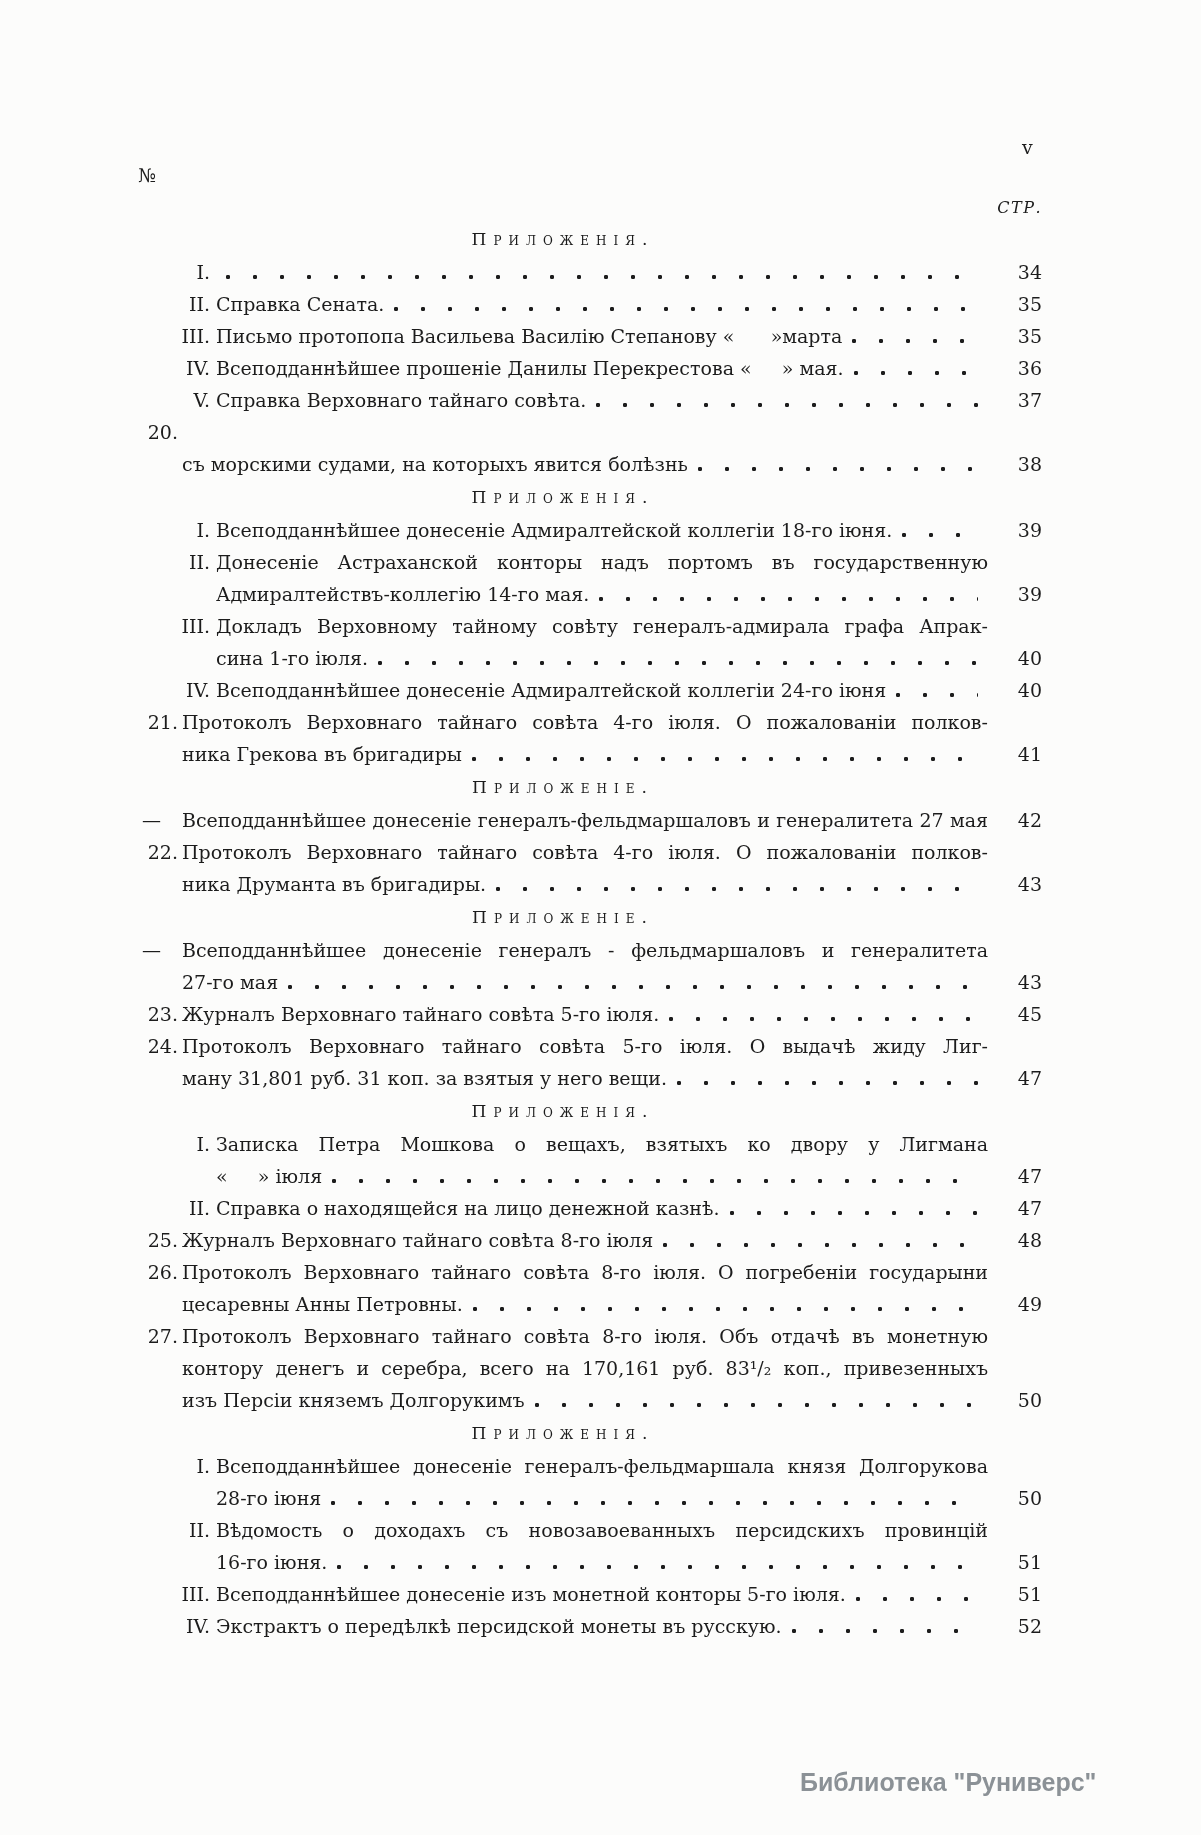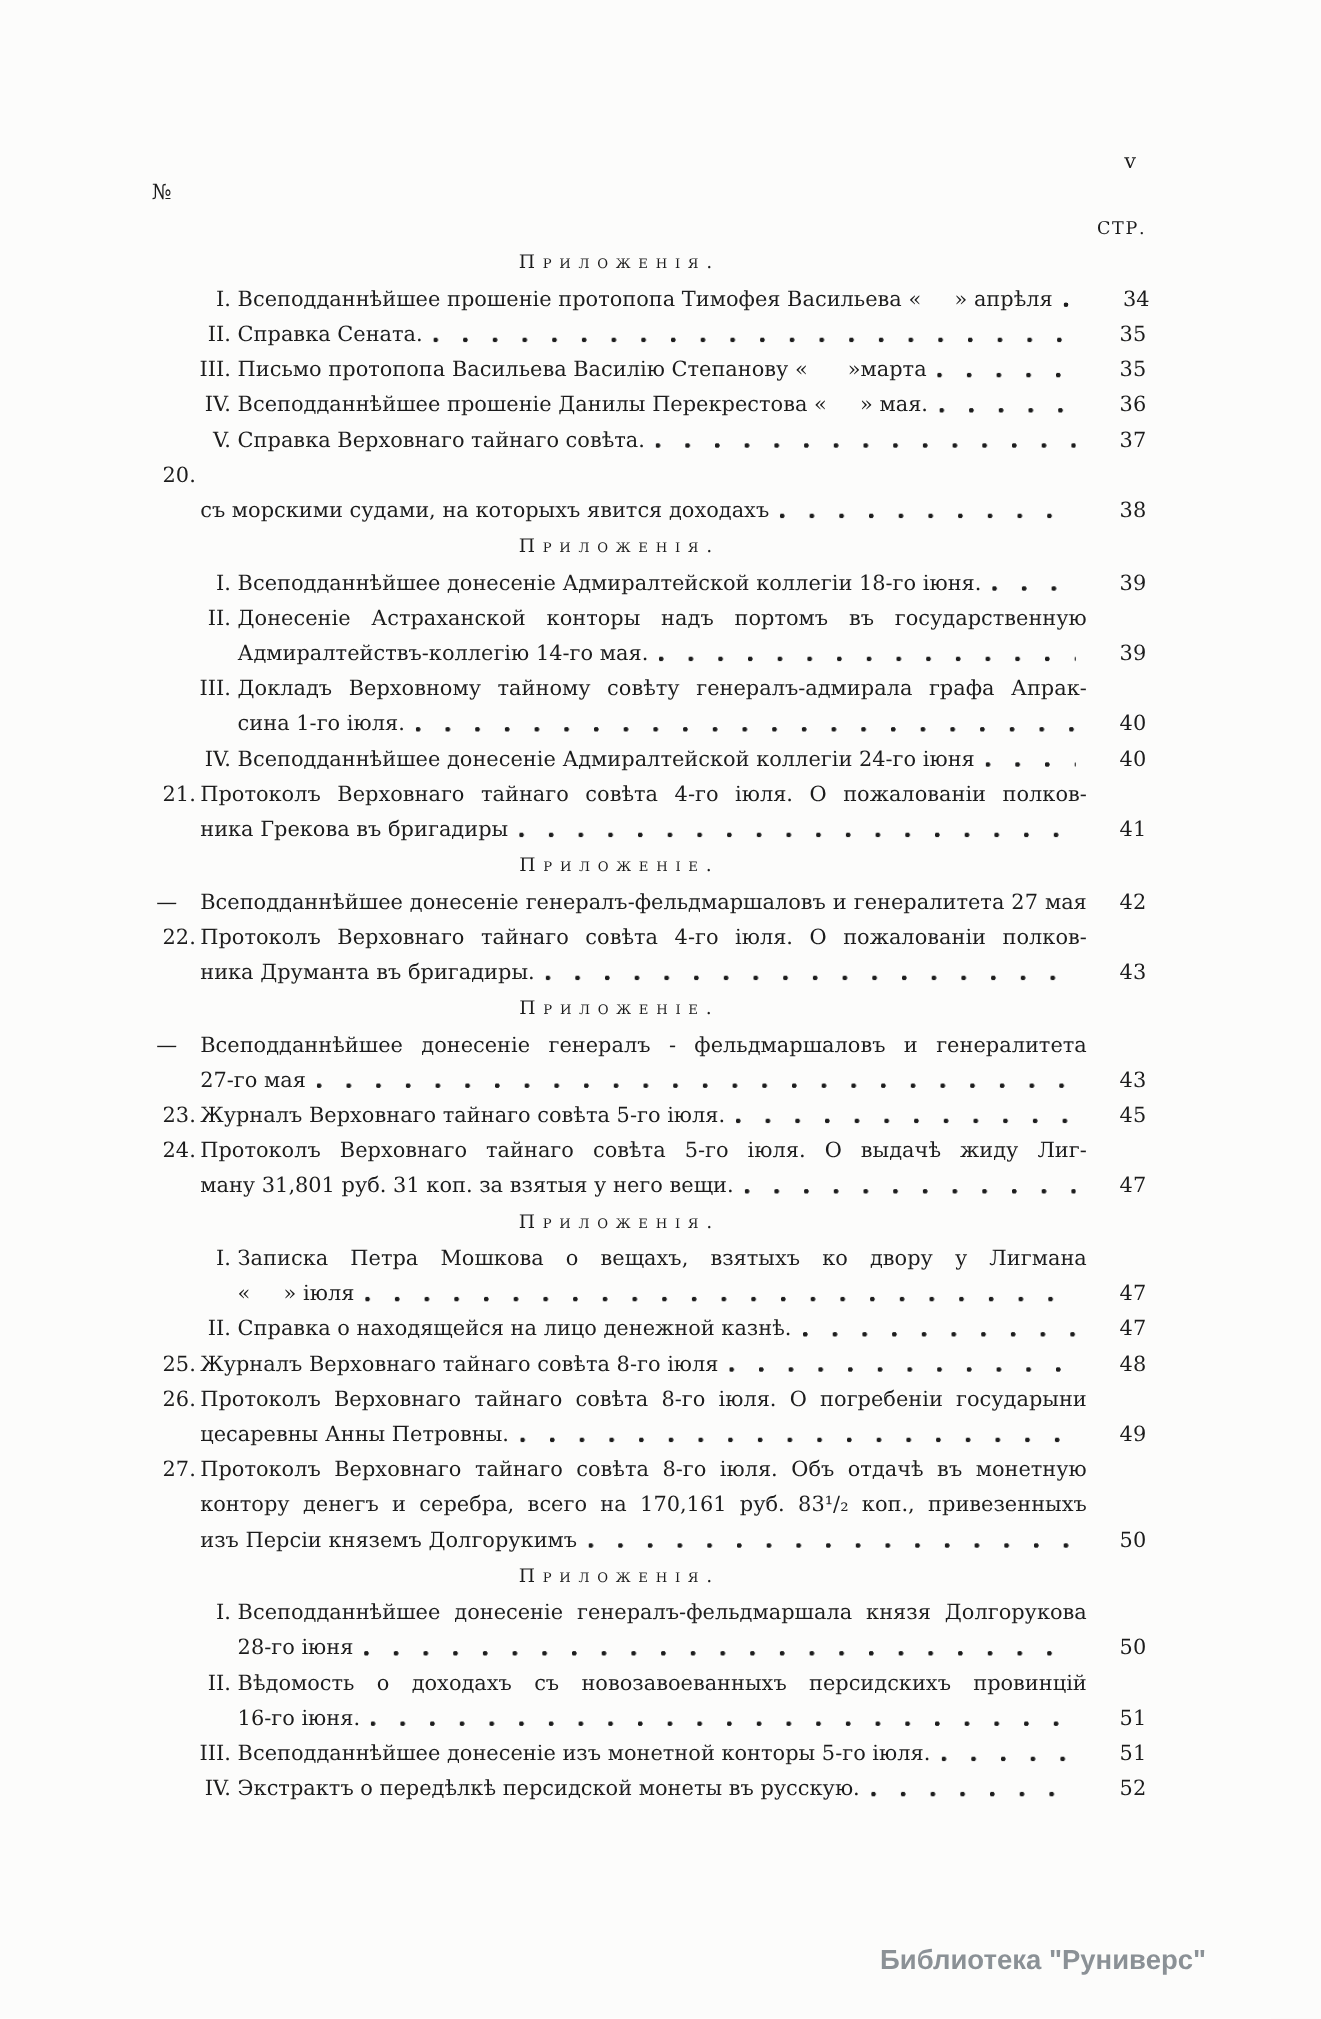--- a/index.html
+++ b/index.html
@@ -7,21 +7,21 @@
     position:relative;
     width:1201px;height:1835px;
     background:#fcfcfb;
     font-family:"DejaVu Serif","Liberation Serif",serif;
     color:#1c1c1c;
     overflow:hidden;
   }
   #folio{position:absolute;left:1022px;top:136px;font-size:19px;}
   #numhdr{position:absolute;left:138px;top:164px;font-size:19px;}
   #pagehdr{position:absolute;left:960px;top:198px;width:82px;text-align:right;
-           font-size:16px;letter-spacing:1.5px;}
+           font-size:16px;letter-spacing:1.5px;font-style:italic;}
   #toc{position:absolute;left:140px;top:222px;width:902px;}
   .heading{
     text-align:center;padding-right:56px;
     font-size:17px;line-height:24px;margin:5px 0;
     font-variant:small-caps;letter-spacing:7px;white-space:nowrap;
   }
   .row{display:flex;align-items:center;line-height:32px;font-size:19px;}
   .row .num{flex:0 0 76px;text-align:right;padding-right:6px;box-sizing:border-box;}
   .row.arabic .num,.row.dash .num{flex:0 0 42px;padding-right:4px;}
   .row.dash .num{text-align:left;padding-left:2px;}
@@ -44,21 +44,20 @@
 <body>
 
 <div class="page" style="background: rgb(252, 252, 251); color: rgb(28, 28, 28);">
   <div id="folio">v</div>
   <div id="numhdr">№</div>
   <div id="pagehdr">СТР.</div>
   <div id="toc">
       <div class="heading">Приложенія.</div>
       <div class="row roman">
         <span class="num">I.</span>
-        <span class="txt">Всеподданнѣйшее прошеніе протопопа Тимофея Васильева «     » апрѣля</span>
         <span class="leader"></span>
         <span class="pg">34</span>
       </div>
       <div class="row roman">
         <span class="num">II.</span>
         <span class="txt">Справка Сената.</span>
         <span class="leader"></span>
         <span class="pg">35</span>
       </div>
       <div class="row roman">
@@ -78,21 +77,21 @@
         <span class="txt">Справка Верховнаго тайнаго совѣта.</span>
         <span class="leader"></span>
         <span class="pg">37</span>
       </div>
       <div class="row arabic">
         <span class="num">20.</span>
         <span class="pg"></span>
       </div>
       <div class="row arabic">
         <span class="num"></span>
-        <span class="txt">съ морскими судами, на которыхъ явится доходахъ</span>
+        <span class="txt">съ морскими судами, на которыхъ явится болѣзнь</span>
         <span class="leader"></span>
         <span class="pg">38</span>
       </div>
       <div class="heading">Приложенія.</div>
       <div class="row roman">
         <span class="num">I.</span>
         <span class="txt">Всеподданнѣйшее донесеніе Адмиралтейской коллегіи 18-го іюня.</span>
         <span class="leader"></span>
         <span class="pg">39</span>
       </div>

